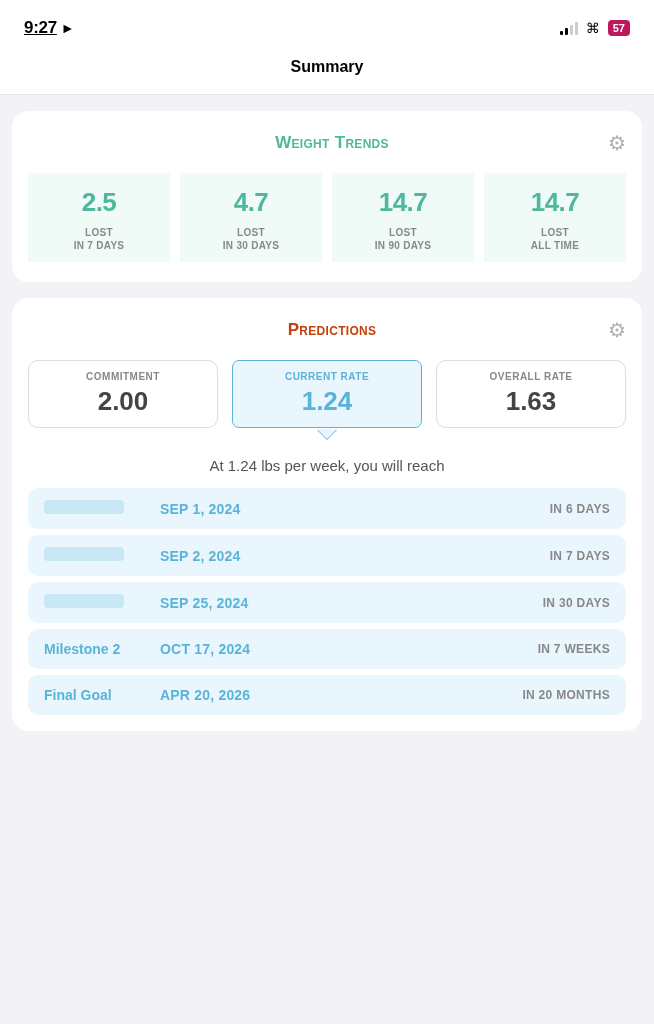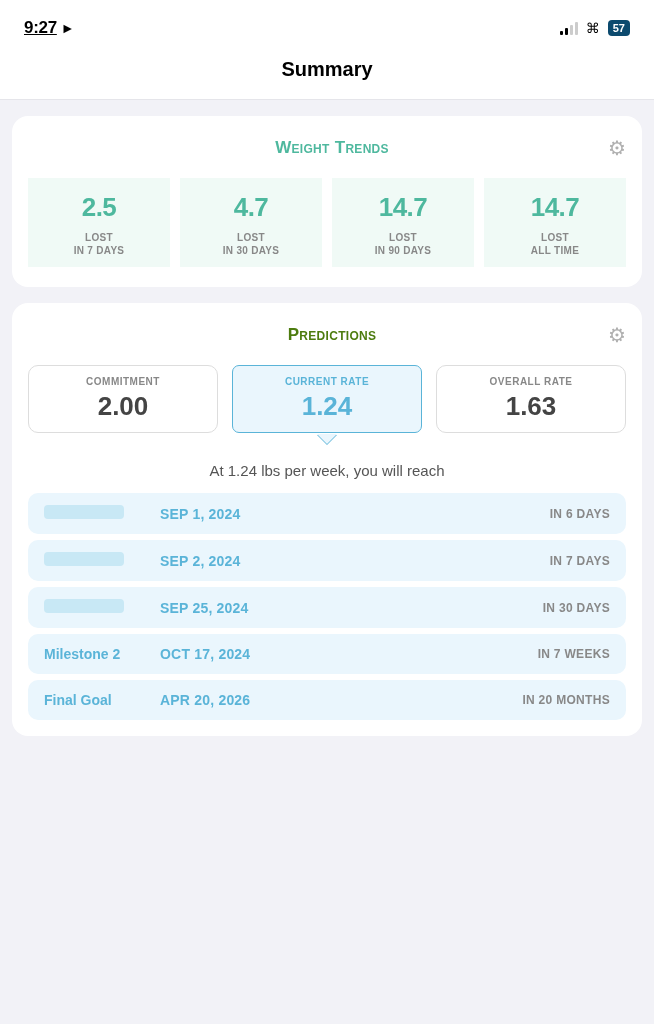--- a/index.html
+++ b/index.html
@@ -41,37 +41,37 @@
     }
     .signal-bar {
       width: 3px;
       background: #000;
       border-radius: 1px;
     }
     .wifi-icon {
       font-size: 14px;
     }
     .battery-badge {
-      background: #0c4a6e;
+      background: #be185d;
       color: #fff;
       font-size: 11px;
       font-weight: 700;
       padding: 2px 5px;
       border-radius: 4px;
     }
 
     
     .page-header {
       background: #fff;
       text-align: center;
       padding: 8px 0 18px 0;
       border-bottom: 1px solid #e5e5ea;
     }
     .page-title {
-      font-size: 20px;
+      font-size: 16px;
       font-weight: 600;
       color: #000;
     }
 
     
     .card {
       background: #fff;
       border-radius: 16px;
       margin: 16px 12px;
       padding: 20px 16px;
@@ -87,21 +87,21 @@
     .section-title {
       font-size: 17px;
       font-weight: 700;
       color: #4eb89e;
       letter-spacing: 0.3px;
       font-variant: small-caps;
       text-align: center;
       flex: 1;
     }
     .section-title-blue {
-      color: #4d7c0f;
+      color: #c2410c;
     }
     .gear-icon {
       font-size: 20px;
       color: #b0b0b0;
       cursor: pointer;
     }
 
     
     .trend-grid {
       display: flex;

